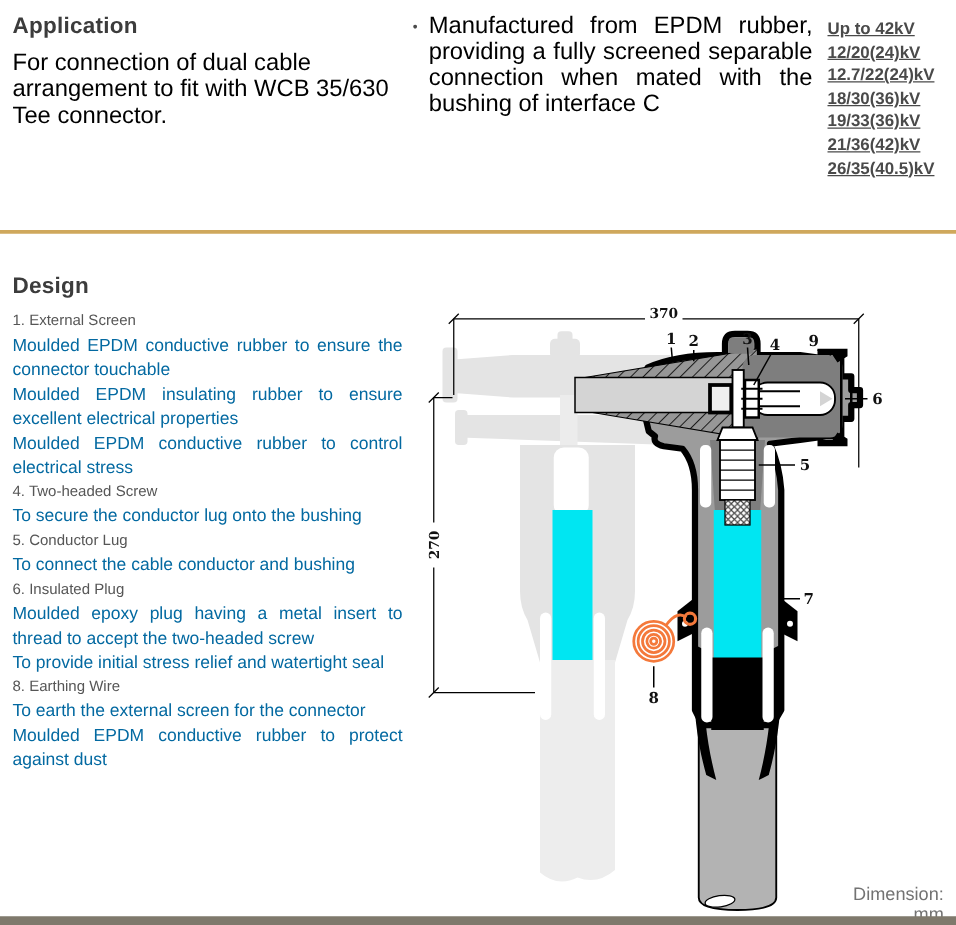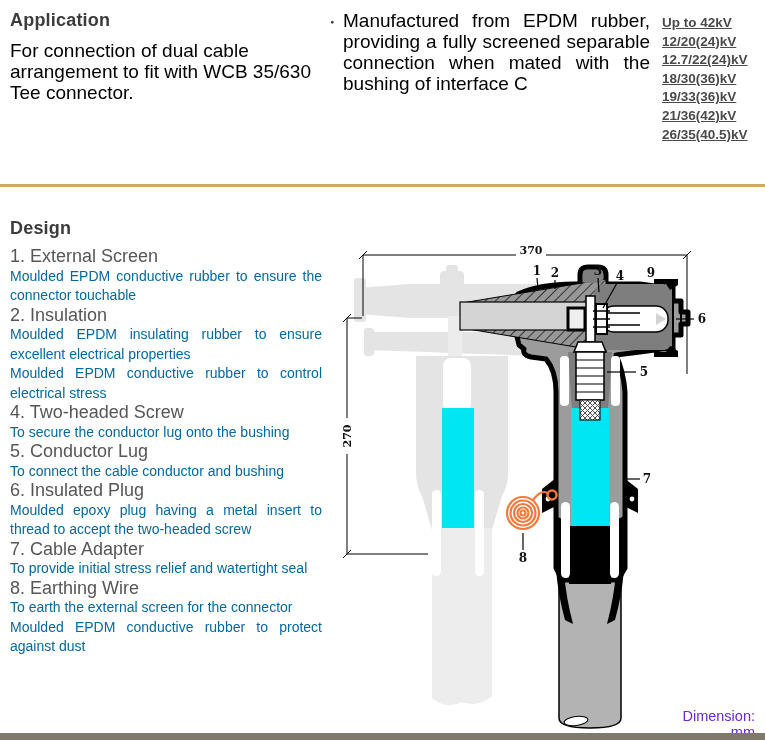--- a/index.html
+++ b/index.html
@@ -15,25 +15,25 @@
   .bullet.justify { text-align:justify; }
   .bullet::before { content:"●"; position:absolute; left:0; top:1px; font-size:7px; color:#4a4a4a; }
 
   .ratings { position:absolute; left:662px; top:14px; width:100px; }
   .ratings div { font-size:13.5px; font-weight:bold; color:#4a4a4a; line-height:18.6px; white-space:nowrap;text-decoration:underline; }
 
   .divider { position:absolute; left:0; top:184px; width:765px; height:3px; background:#CFA85C; }
 
   .design-col { position:absolute; left:10px; top:218px; width:312px; }
   .design-col h2.sec { margin-bottom:8px; }
-  .d-name { font-size:18px; line-height:19.5px; color:#565656; }
+  .d-name { font-size:12px; line-height:19.5px; color:#565656; }
   .d-desc { font-size:14px; line-height:19.5px; color:#0369a1; text-align:justify; }
 
   .diagram-wrap { position:absolute; left:340px; top:228px; width:425px; height:505px; }
-  .dim-note { position:absolute; left:655px; top:708px; width:100px; font-size:14.5px; color:#6d28d9; text-align:right; }
+  .dim-note { position:absolute; left:655px; top:708px; width:100px; font-size:14.5px; color:#737373; text-align:right; }
   .footer-bar { position:absolute; left:0; bottom:0; width:765px; height:7px; background:#7F796C; }
 
   svg text.part { font-family:"DejaVu Serif", serif; font-weight:bold; font-size:12px; fill:#111; text-anchor:middle; }
   svg text.dim { font-family:"DejaVu Serif", serif; font-weight:bold; font-size:11px; fill:#111; text-anchor:middle; }
   svg .leader { stroke:#000; stroke-width:1.2; }
   svg .dimline { stroke:#000; stroke-width:1; }
 </style>
 </head>
 <body>
 
@@ -57,30 +57,28 @@
     <div>21/36(42)kV</div>
     <div>26/35(40.5)kV</div>
   </div>
 
   <div class="divider"></div>
 
   <div class="design-col">
     <h2 class="sec">Design</h2>
     <div class="d-name">1. External Screen</div>
     <div class="d-desc">Moulded EPDM conductive rubber to ensure the connector touchable</div>
-    <div class="d-name">2. Insulation</div>
     <div class="d-desc">Moulded EPDM insulating rubber to ensure excellent electrical properties</div>
     <div class="d-desc">Moulded EPDM conductive rubber to control electrical stress</div>
     <div class="d-name">4. Two-headed Screw</div>
     <div class="d-desc">To secure the conductor lug onto the bushing</div>
     <div class="d-name">5. Conductor Lug</div>
     <div class="d-desc">To connect the cable conductor and bushing</div>
     <div class="d-name">6. Insulated Plug</div>
     <div class="d-desc">Moulded epoxy plug having a metal insert to thread to accept the two-headed screw</div>
-    <div class="d-name">7. Cable Adapter</div>
     <div class="d-desc">To provide initial stress relief and watertight seal</div>
     <div class="d-name">8. Earthing Wire</div>
     <div class="d-desc">To earth the external screen for the connector</div>
     <div class="d-desc">Moulded EPDM conductive rubber to protect against dust</div>
   </div>
 
   <div class="diagram-wrap">
   <svg width="425" height="505" viewBox="0 0 425 505">
     <defs>
       <pattern id="hatch" width="7" height="7" patternUnits="userSpaceOnUse" patternTransform="rotate(45)">

